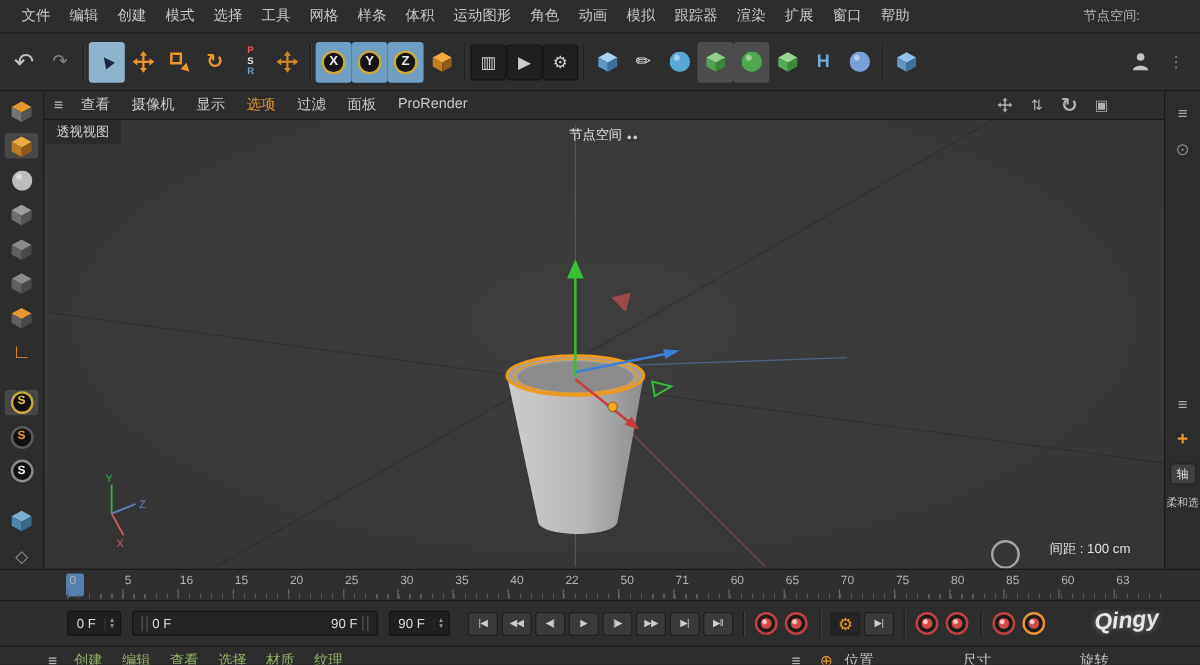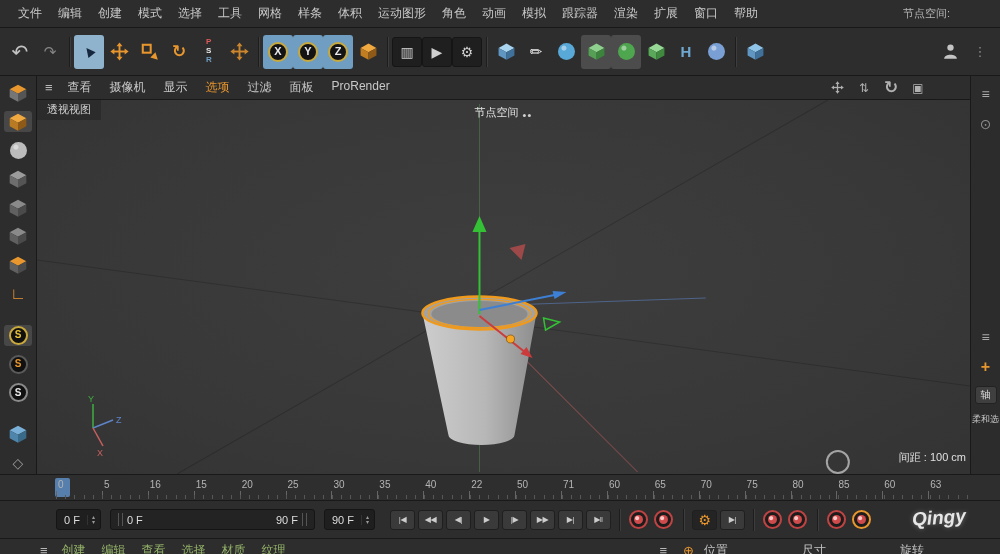--- a/index.html
+++ b/index.html
@@ -55,21 +55,21 @@
   .vp-controls .glyph{font-size:12px;color:#b0b0b0;}
   .vp-controls .cube-svg{width:13px;height:13px;}
 
   .canvas{flex:1;position:relative;overflow:hidden;
           background:radial-gradient(ellipse at 50% 45%, #3e3e3e 0%, #383838 65%, #333 100%);}
   .scene{position:absolute;inset:0;width:100%;height:100%;}
   .view-label{position:absolute;top:0;left:0;background:rgba(42,42,42,.92);padding:2px 10px 3px;font-size:11px;color:#cfcfcf;}
   .camera-label{position:absolute;top:5px;left:50%;transform:translateX(-52%);font-size:11px;color:#e2e2e2;
                 display:flex;align-items:center;gap:2px;white-space:nowrap;}
   .camdots i{display:inline-block;width:3px;height:3px;border-radius:50%;background:#cfcfcf;margin-left:2px;}
-  .spacing-label{position:absolute;right:4px;bottom:9px;font-size:11px;color:#e0e0e0;}
+  .spacing-label{position:absolute;right:28px;bottom:9px;font-size:11px;color:#e0e0e0;}
   .miniaxis{position:absolute;left:26px;bottom:16px;width:64px;height:64px;}
 
   .rightbar{width:30px;flex:0 0 30px;background:#2c2c2c;border-left:1px solid #191919;
             display:flex;flex-direction:column;align-items:center;padding:8px 0 0;}
   .rb-top,.rb-mid-icons{display:flex;flex-direction:column;gap:10px;align-items:center;}
   .rb-spacer{flex:1;}
   .rb-mid{display:flex;flex-direction:column;gap:9px;align-items:center;margin-bottom:48px;}
   .rightbar .icon-btn{width:24px;height:20px;display:flex;align-items:center;justify-content:center;}
   .axis-btn{background:#3f3f3f;border:1px solid #222;border-radius:3px;color:#ddd;padding:1px 5px;font-size:10px;}
   .soft-label{color:#c4c4c4;font-size:9px;white-space:nowrap;max-width:30px;overflow:hidden;}

